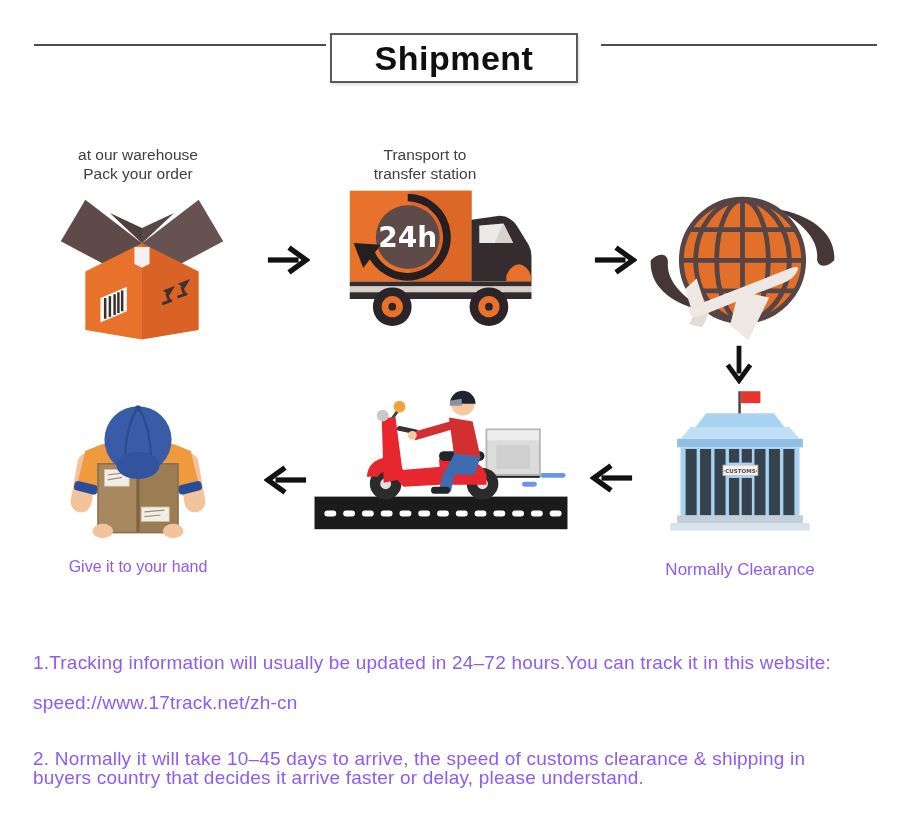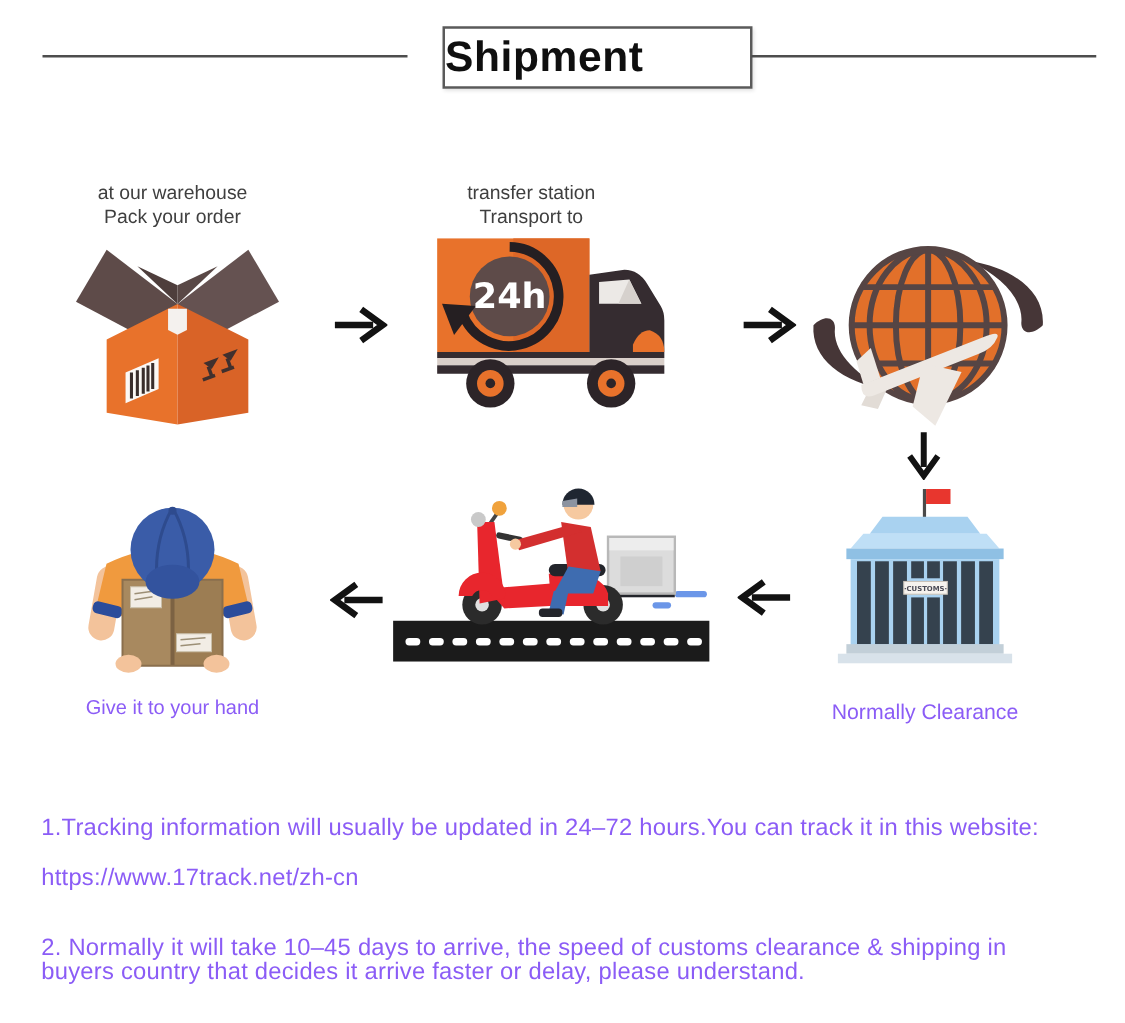--- a/index.html
+++ b/index.html
@@ -7,24 +7,23 @@
     position:relative;width:900px;height:818px;background:#ffffff;
     font-family:"Liberation Sans","DejaVu Sans",sans-serif;overflow:hidden;
   }
   svg text{font-family:"DejaVu Sans","Liberation Sans",sans-serif;}
 
   
   .rule{position:absolute;top:44px;height:2px;background:#4d4d4d;}
   .rule-left{left:34px;width:292px;}
   .rule-right{left:601px;width:276px;}
   .title-box{
-    position:absolute;left:330px;top:21px;width:244px;height:46px;
-    border:2px solid #5a5a5a;background:#fff;display:flex;align-items:center;
+    position:absolute;left:330px;top:33px;width:244px;height:46px;
+    border:2px solid #5a5a5a;background:#fff;display:flex;align-items:center;justify-content:center;
     box-shadow:1px 2px 3px rgba(0,0,0,0.12);
-    margin-left:24px;
   }
   .title-box span{font-size:34px;font-weight:bold;color:#0f0f0f;letter-spacing:0.5px;}
 
   
   .step-label{position:absolute;text-align:center;color:#3f3f3f;font-size:15.5px;line-height:1.22;}
   .step-label.bottom{color:#8b5cf6;font-size:17px;}
 
   
   .icon{position:absolute;}
   .icon svg{display:block;width:100%;height:100%;}
@@ -83,22 +82,22 @@
   </div>
 
   <div class="arrow arrow-right" style="left:266px;top:242px;width:44px;height:36px;">
     <svg viewBox="0 0 46 36">
       <line x1="2" y1="18" x2="34" y2="18" stroke="#121212" stroke-width="5.5"></line>
       <polyline points="24,5 42,18 24,31" fill="none" stroke="#121212" stroke-width="5.5"></polyline>
     </svg>
   </div>
 
   <div class="step-label" style="left:325px;top:146px;width:200px;">
+    <div>Transport to</div>
     <div>transfer station</div>
-    <div>Transport to</div>
   </div>
 
   <div class="icon" style="left:342px;top:183px;width:203px;height:145px;">
     <svg viewBox="0 0 210 150">
       <rect x="8" y="8" width="126" height="94" fill="#E8722B"></rect>
       <rect x="71" y="8" width="63" height="94" fill="#DD6727"></rect>
       <path d="M134,38 L163,34 Q175,34 182,46 L193,64 Q196,69 196,76 L196,102 L134,102 Z" fill="#352C30"></path>
       <polygon points="142,44 167,42 177,62 142,62" fill="#ECE9E6"></polygon>
       <polygon points="167,42 177,62 158,62" fill="#D6D1CD"></polygon>
       <path d="M184,84 Q196,88 196,102 L170,102 L170,96 Q175,84 184,84 Z" fill="#E8722B"></path>
@@ -274,17 +273,17 @@
       <ellipse cx="56" cy="170" rx="13" ry="9" fill="#F3C39B"></ellipse>
       <ellipse cx="144" cy="170" rx="13" ry="9" fill="#F3C39B"></ellipse>
     </svg>
   </div>
 
   <div class="step-label bottom" style="left:38px;top:557px;width:200px;font-size:16px;">
     <div>Give it to your hand</div>
   </div>
 
   <div class="note-line" style="top:652px;">1.Tracking information will usually be updated in 24–72 hours.You can track it in this website:</div>
-  <div class="note-line" style="top:692px;">https://www.17track.net/zh-cn</div>
+  <div class="note-line" style="top:692px;">speed://www.17track.net/zh-cn</div>
   <div class="note-line" style="top:748px;">2. Normally it will take 10–45 days to arrive, the speed of customs clearance &amp; shipping in</div>
   <div class="note-line" style="top:767px;">buyers country that decides it arrive faster or delay, please understand.</div>
 
 </div>
 
 </body></html>

